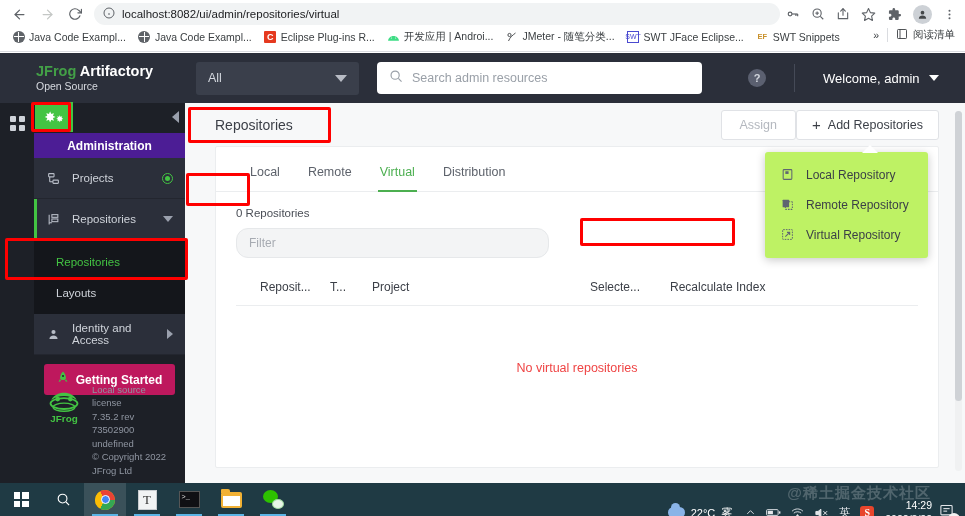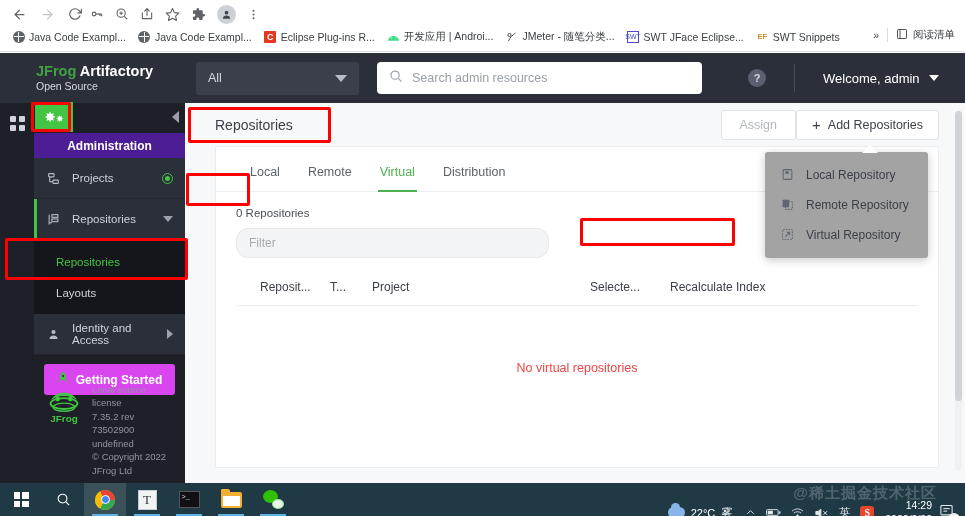--- a/index.html
+++ b/index.html
@@ -185,21 +185,21 @@
     border-bottom: 5px solid transparent; border-left: 6px solid #9aa0ad;
   }
   .subnav { background: #14161b; padding: 6px 0; }
   .subnav-item {
     height: 31px; display: flex; align-items: center;
     padding-left: 22px; font-size: 11.5px; color: #cfd3da;
   }
   .subnav-item.selected { color: #43c443; }
 
   .getting-started {
-    margin: 9px 10px 0 10px; height: 31px; background: #d946ef;
+    margin: 9px 10px 0 10px; height: 31px; background: #be185d;
     border-radius: 3px; display: flex; align-items: center;
     justify-content: center; gap: 7px;
   }
   .getting-started span { font-size: 12px; font-weight: bold; color: #fff; }
 
   .license-block {
     position: absolute; left: 0; bottom: 6px; width: 151px;
     display: flex; gap: 8px; padding: 0 10px;
   }
   .license-logo { width: 42px; display: flex; align-items: flex-start; justify-content: center; padding-top: 6px; }
@@ -278,21 +278,21 @@
     background: #f0f1f2; border-radius: 4px;
   }
   .v-scroll i {
     display: block; width: 7px; height: 290px;
     background: #cfd2d6; border-radius: 4px;
   }
 
   
   .dropdown {
     position: absolute; top: 42px; right: 11px; width: 163px;
-    background: #a3a3a3; border-radius: 3px;
+    background: #bef264; border-radius: 3px;
     box-shadow: 0 2px 10px rgba(0,0,0,0.22); padding: 8px 0; z-index: 40;
   }
   .dropdown::before {
     content: ""; position: absolute; top: -7px; right: 50px;
     border-left: 8px solid transparent; border-right: 8px solid transparent;
     border-bottom: 8px solid #fff;
   }
   .dd-item {
     height: 30px; display: flex; align-items: center;
     gap: 11px; padding: 0 14px; font-size: 12px; color: #3b3f47;
@@ -384,21 +384,21 @@
   }
   .tray-clock div { font-size: 10.5px; }
   .notif-ic { position: relative; padding: 0 7px 0 0; color: #e3e6ea; }
   .notif-badge {
     position: absolute; right: 1px; bottom: -3px;
     width: 12px; height: 12px; border-radius: 50%;
     background: #f2f2f2; color: #333; font-size: 8px;
     display: flex; align-items: center; justify-content: center;
   }
   .watermark {
-    position: absolute; right: 28px; top: 1px;
+    position: absolute; right: 34px; top: 1px;
     font-size: 15px; color: rgba(255,255,255,0.22);
     font-weight: bold; letter-spacing: 1px; pointer-events: none;
   }
 </style>
 </head>
 <body>
 
 <div id="app">
 
   <div class="browser-chrome">
@@ -413,20 +413,30 @@
         <svg width="15" height="15" viewBox="0 0 24 24" fill="none" stroke="currentColor" stroke-width="2" stroke-linecap="round" stroke-linejoin="round">
             <line x1="5" y1="12" x2="19" y2="12"></line>
             <polyline points="12 5 19 12 12 19"></polyline>
           </svg>
       </div>
       <div class="nav-btn">
         <svg width="14" height="14" viewBox="0 0 24 24" fill="none" stroke="currentColor" stroke-width="2" stroke-linecap="round" stroke-linejoin="round">
             <polyline points="23 4 23 10 17 10"></polyline>
             <path d="M20.49 15a9 9 0 1 1-2.12-9.36L23 10"></path>
           </svg>
+      </div>
+      <div class="omnibox">
+        <span class="ic">
+          <svg width="12" height="12" viewBox="0 0 24 24" fill="none" stroke="#5f6368" stroke-width="2">
+              <circle cx="12" cy="12" r="10"></circle>
+              <line x1="12" y1="16" x2="12" y2="12"></line>
+              <line x1="12" y1="8" x2="12.01" y2="8"></line>
+            </svg>
+        </span>
+        <span class="omnibox-url">localhost:8082/ui/admin/repositories/virtual</span>
       </div>
       <div class="omni-icons">
         <span class="ic">
           <svg width="14" height="14" viewBox="0 0 24 24" fill="none" stroke="currentColor" stroke-width="2">
               <circle cx="7" cy="12" r="3.2"></circle>
               <line x1="10" y1="12" x2="20" y2="12"></line>
               <line x1="17" y1="12" x2="17" y2="15.5"></line>
               <line x1="20" y1="12" x2="20" y2="16"></line>
             </svg>
         </span>

